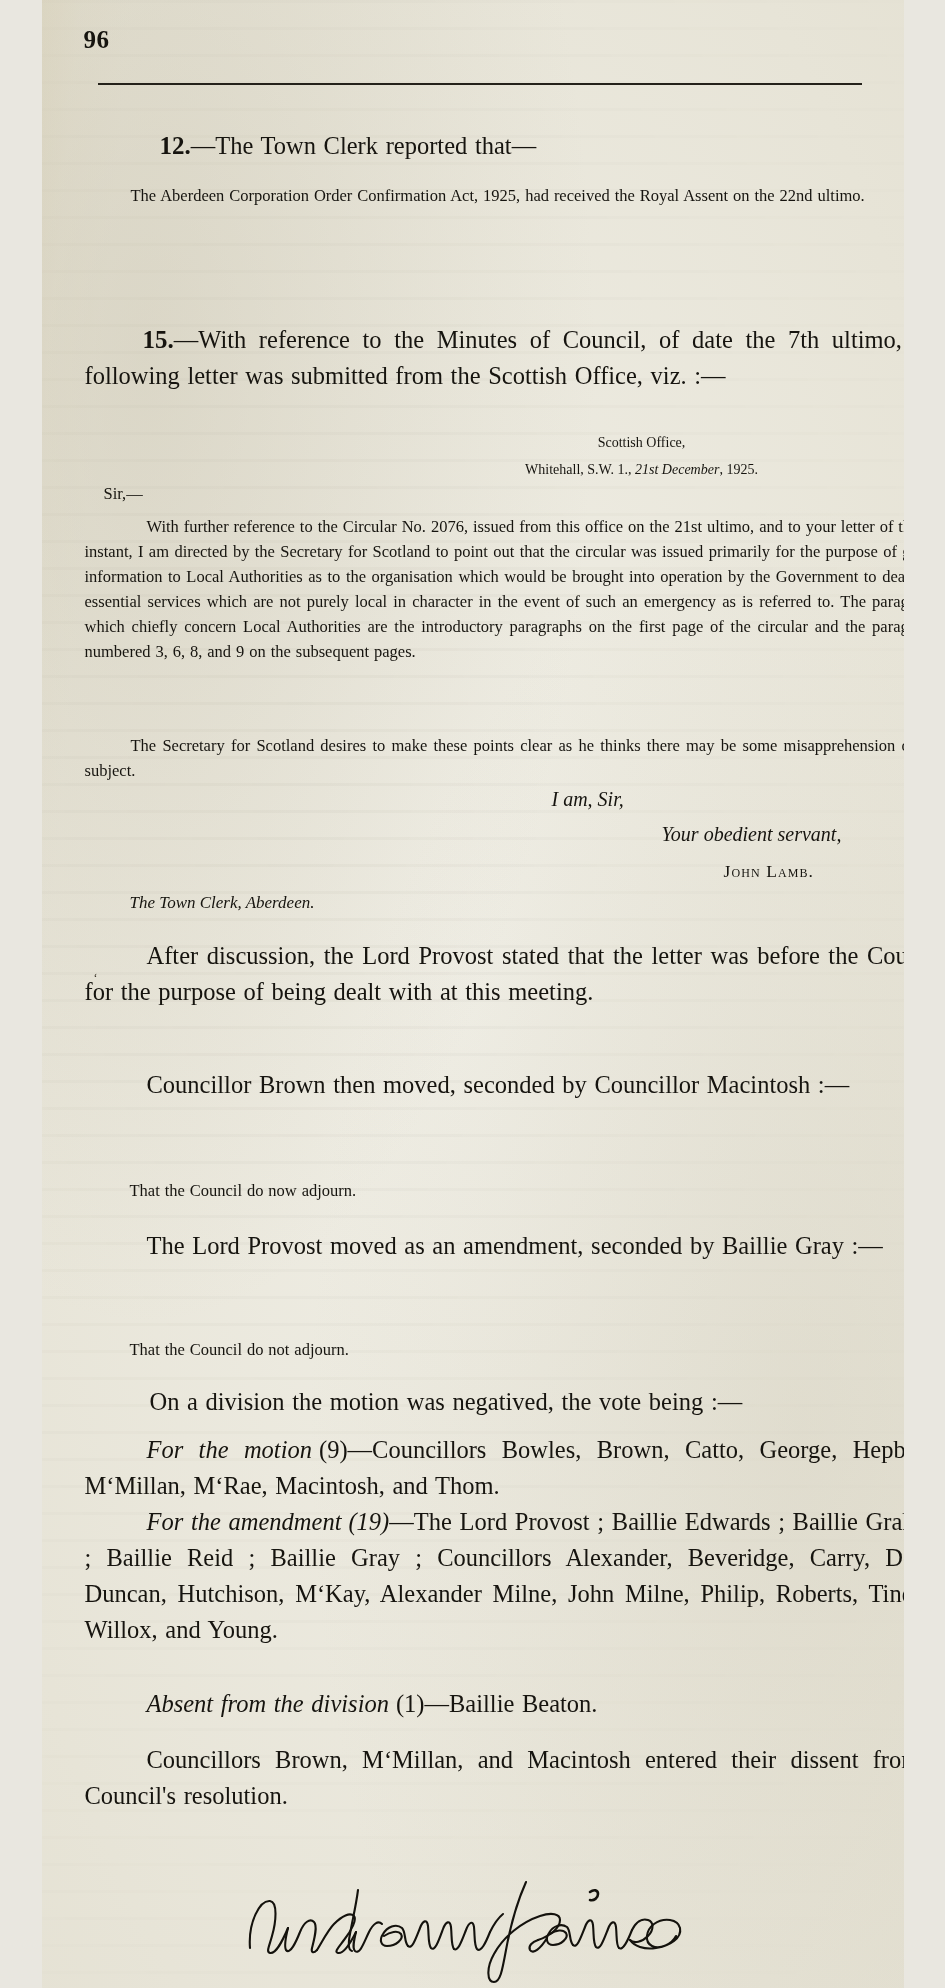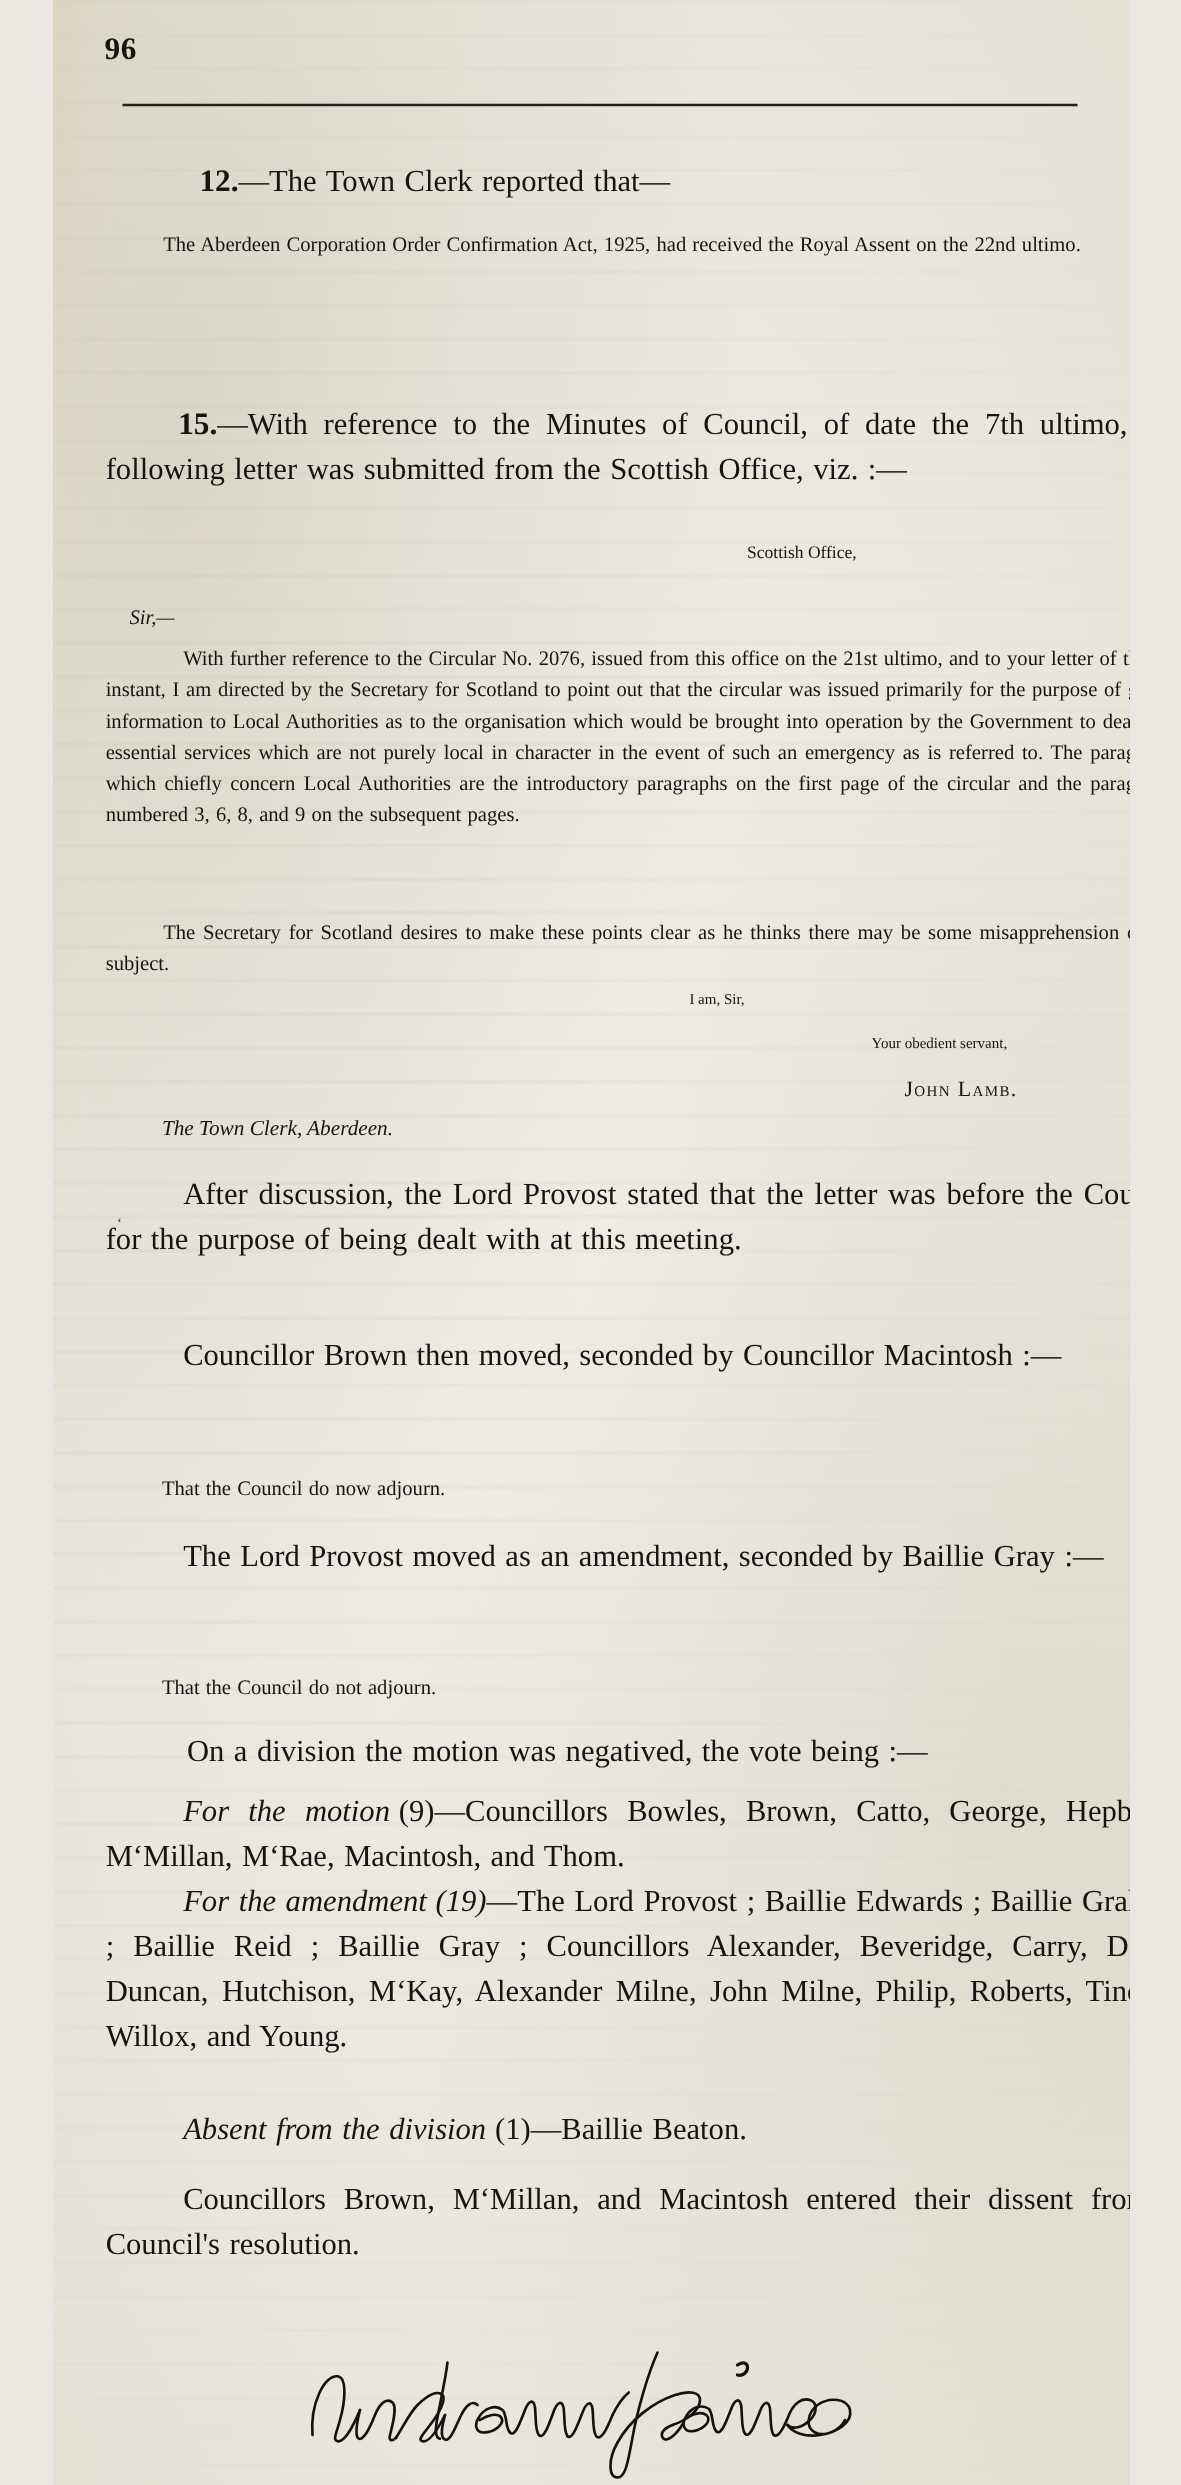--- a/index.html
+++ b/index.html
@@ -104,21 +104,21 @@
   .ital { font-style: italic; }
   .indent-1 { text-indent: 46px; }
   .indent-2 { text-indent: 62px; }
 
   
   .addr {
     font-size: 14px;
     line-height: 27px;
     text-align: center;
   }
-  .closing { font-size: 12px; line-height: 28px; }
+  .closing { font-size: 20px; line-height: 28px; font-style: italic; }
 
   .sig-name {
     font-size: 17.5px;
     font-variant: small-caps;
     letter-spacing: 1.1px;
   }
   .town-clerk {
     font-style: italic;
     font-size: 17px;
   }
@@ -159,23 +159,24 @@
     </div>
 
     <div class="blk small indent-1" style="left:43px; top:183px; width:860px;">The Aberdeen Corporation Order Confirmation Act, 1925, had received the Royal Assent on the 22nd ultimo.</div>
 
     <div class="blk big" style="left:43px; top:322px; width:860px;">
       <span class="num" style="margin-left:58px;">15.</span><span>—With reference to the Minutes of Council, of date the 7th ultimo, the following letter was submitted from the Scottish Office, viz. :—</span>
     </div>
 
     <div class="blk addr" style="left:300px; top:429px; width:600px;">
       <div>Scottish Office,</div>
-    </div>
-
-    <div class="blk small noj" style="left:62px; top:481px; width:200px;font-style:italic;">Sir,—</div>
+      <div><span>Whitehall, S.W. 1., </span><span class="ital">21st December</span><span>, 1925.</span></div>
+    </div>
+
+    <div class="blk small noj" style="left:62px; top:481px; width:200px;">Sir,—</div>
 
     <div class="blk small indent-2" style="left:43px; top:514px; width:860px;">With further reference to the Circular No. 2076, issued from this office on the 21st ultimo, and to your letter of the 8th instant, I am directed by the Secretary for Scotland to point out that the circular was issued primarily for the purpose of giving information to Local Authorities as to the organisation which would be brought into operation by the Government to deal with essential services which are not purely local in character in the event of such an emergency as is referred to.  The paragraphs which chiefly concern Local Authorities are the introductory paragraphs on the first page of the circular and the paragraphs numbered 3, 6, 8, and 9 on the subsequent pages.</div>
 
     <div class="blk small indent-1" style="left:43px; top:733px; width:860px;">The Secretary for Scotland desires to make these points clear as he thinks there may be some misapprehension on the subject.</div>
 
     <div class="blk closing noj" style="left:510px; top:785px; width:300px;">I am, Sir,</div>
     <div class="blk closing noj" style="left:545px; top:820px; width:330px;text-align:center;">Your obedient servant,</div>
     <div class="blk sig-name noj" style="left:682px; top:861px; width:240px;">John Lamb.</div>
 
     <div class="blk town-clerk noj" style="left:88px; top:893px; width:420px;">The Town Clerk, Aberdeen.</div>

